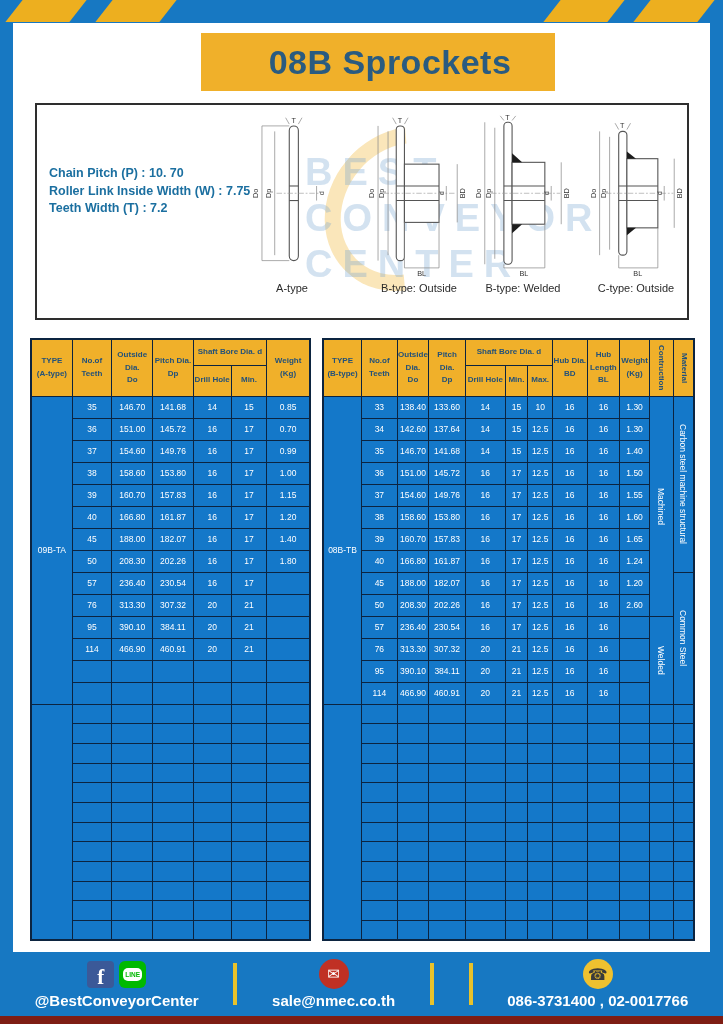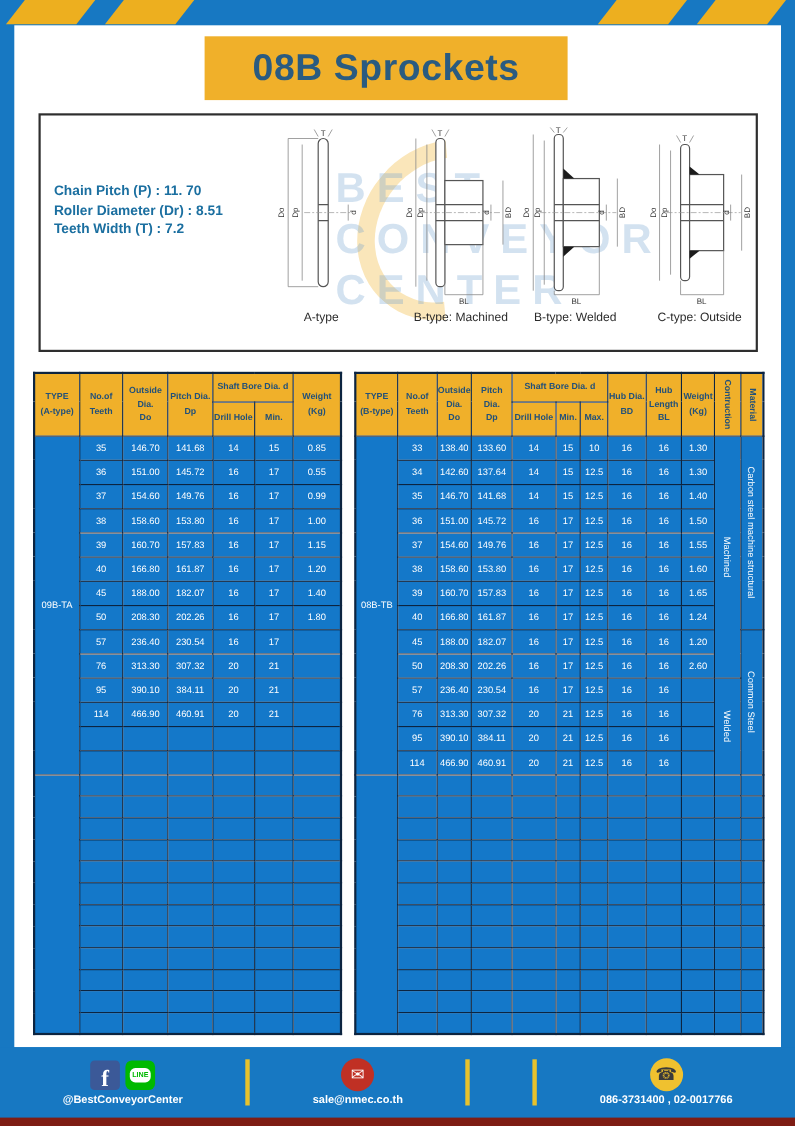--- a/index.html
+++ b/index.html
@@ -3,22 +3,22 @@
 <meta charset="utf-8">
 <style>
   html,body{margin:0;padding:0;background:#e8e8e8;}
   .page{position:relative;width:723px;height:1024px;background:#1778C2;overflow:hidden;
         font-family:"Liberation Sans",sans-serif;margin:0 auto;}
   
   .stripe{position:absolute;top:0;height:22px;width:64px;background:#EDAF1F;transform:skewX(-38deg);}
   
   .white-area{position:absolute;left:13px;right:13px;top:23px;bottom:72px;background:#ffffff;}
   
-  .banner{position:absolute;left:186px;top:33px;width:330px;height:58px;background:#F0B02A;
-          display:flex;align-items:center;justify-content:center;}
+  .banner{position:absolute;left:201px;top:33px;width:330px;height:58px;background:#F0B02A;
+          display:flex;align-items:center;justify-content:center;padding-left:24px;}
   .banner .t{color:#2A5B80;font-size:34px;font-weight:bold;letter-spacing:.5px;}
   
   .diagram-box{position:absolute;left:35px;top:103px;width:650px;height:213px;border:2px solid #2e2e2e;
                background:#fff;overflow:hidden;}
   .specs{position:absolute;left:12px;top:60px;color:#1B6FA0;font-weight:bold;font-size:12.5px;
          line-height:17.5px;white-space:nowrap;z-index:3;}
   .watermark{position:absolute;left:268px;top:44px;z-index:1;color:rgba(110,160,205,0.30);
              font-weight:bold;font-size:38px;letter-spacing:10px;line-height:46px;}
   .swirl{position:absolute;left:292px;top:18px;width:120px;height:140px;border-radius:50%;
          border:16px solid transparent;border-bottom-color:rgba(240,176,42,0.32);
@@ -40,21 +40,21 @@
   table.spec thead th div{line-height:1.55;}
   table.spec tbody td{background:#1478C9;color:#fff;font-size:8.5px;text-align:center;vertical-align:middle;}
   th.vert-h{writing-mode:vertical-rl;font-size:7px;text-align:center;}
   td.vert-b{writing-mode:vertical-rl;font-size:8px;text-align:center;}
   td.type-cell{font-size:9px;}
   
   .footer{position:absolute;left:0;right:0;top:952px;height:64px;background:#1778C2;
           display:flex;align-items:center;justify-content:space-evenly;z-index:2;}
   .fgroup{display:flex;flex-direction:column;align-items:center;gap:3px;}
   .ficons{display:flex;gap:5px;align-items:center;height:30px;}
-  .ftext{color:#fff;font-weight:bold;font-size:10px;white-space:nowrap;text-align:center;}
+  .ftext{color:#fff;font-weight:bold;font-size:15px;white-space:nowrap;text-align:center;}
   .fdiv{width:4px;height:42px;background:#E8C22B;}
   .fb-icon{width:27px;height:27px;background:#3B5998;border-radius:4px;color:#fff;
            font:bold 21px "Liberation Serif",serif;display:flex;align-items:flex-end;justify-content:center;line-height:.95;}
   .line-icon{width:27px;height:27px;background:#00B900;border-radius:6px;display:flex;align-items:center;justify-content:center;}
   .line-bubble{background:#fff;border-radius:5px;padding:3px 2px;font-size:6.5px;font-weight:bold;color:#00B900;}
   .circle-icon{width:30px;height:30px;border-radius:50%;display:flex;align-items:center;justify-content:center;}
   .mail-bg{background:#C03024;color:#fff;font-size:15px;}
   .globe-bg{background:#2BA7DF;}
   .phone-bg{background:#EFC12F;color:#3a3a3a;font-size:16px;}
   .maroon{position:absolute;left:0;right:0;bottom:0;height:8px;background:#7E1D14;z-index:3;}
@@ -77,22 +77,22 @@
 
   <div class="diagram-box">
     <div class="swirl"></div>
     <div class="watermark">
       <div>BEST</div>
       <div>CONVEYOR</div>
       <div>CENTER</div>
     </div>
 
     <div class="specs">
-      <div>Chain Pitch (P)  :  11. 70</div>
-      <div>Roller Diameter (Dr)  : 8.51</div>
+      <div>Chain Pitch (P)  :  10. 70</div>
+      <div>Roller Link Inside Width (W)  :  7.75</div>
       <div>Teeth Width (T)  :  7.2</div>
     </div>
 
     <div class="drawing d-a">
       <svg width="104" height="162" viewBox="0 0 110 178">
         <line class="dim" x1="52" y1="10" x2="48" y2="3"></line>
           <line class="dim" x1="62" y1="10" x2="66" y2="3"></line>
         <text x="57" y="9" text-anchor="middle">T</text>
         <line class="dim" x1="22" y1="12" x2="22" y2="160"></line>
           <line class="dim" x1="22" y1="12" x2="52" y2="12"></line>
@@ -126,21 +126,21 @@
         <line class="cl" x1="16" y1="86" x2="96" y2="86"></line>
         <line class="dim" x1="85" y1="78" x2="85" y2="94"></line>
         <text text-anchor="middle" transform="translate(83,86) rotate(-90)">d</text>
         <line class="dim" x1="97" y1="54" x2="97" y2="118"></line>
         <text text-anchor="middle" transform="translate(105,86) rotate(-90)">BD</text>
         <line class="dim" x1="39" y1="118" x2="39" y2="168"></line>
           <line class="dim" x1="77" y1="118" x2="77" y2="168"></line>
         <line class="dim" x1="39" y1="168" x2="77" y2="168"></line>
         <text x="58" y="177" text-anchor="middle">BL</text>
       </svg>
-      <div class="dlabel">B-type: Machined</div>
+      <div class="dlabel">B-type: Outside</div>
     </div>
 
     <div class="drawing d-bw">
       <svg width="104" height="162" viewBox="0 0 110 178">
         <line class="dim" x1="34" y1="6" x2="30" y2="1"></line>
           <line class="dim" x1="43" y1="6" x2="47" y2="1"></line>
         <text x="38" y="6" text-anchor="middle">T</text>
         <line class="dim" x1="13" y1="8" x2="13" y2="164"></line>
         <text text-anchor="middle" transform="translate(9,86) rotate(-90)">Do</text>
         <line class="dim" x1="24" y1="14" x2="24" y2="158"></line>
@@ -249,21 +249,21 @@
             <td>14</td>
             <td>15</td>
             <td>0.85</td>
           </tr>
           <tr style="height: 22px;">
             <td>36</td>
             <td>151.00</td>
             <td>145.72</td>
             <td>16</td>
             <td>17</td>
-            <td>0.55</td>
+            <td>0.70</td>
           </tr>
           <tr style="height: 22px;">
             <td>37</td>
             <td>154.60</td>
             <td>149.76</td>
             <td>16</td>
             <td>17</td>
             <td>0.99</td>
           </tr>
           <tr style="height: 22px;">

